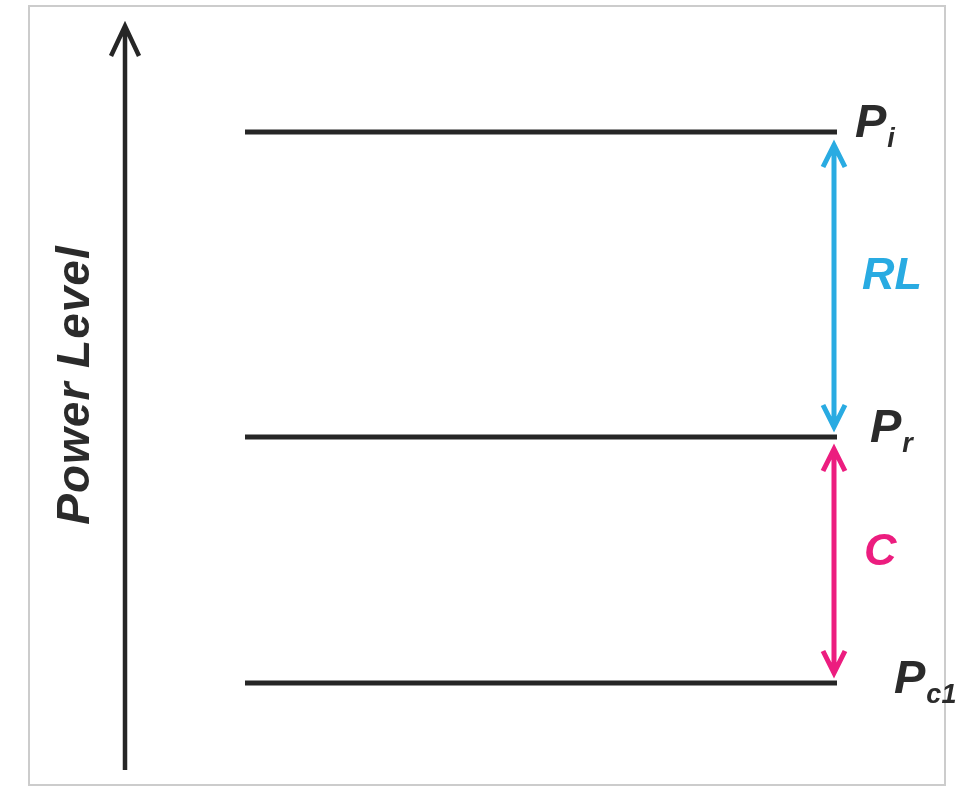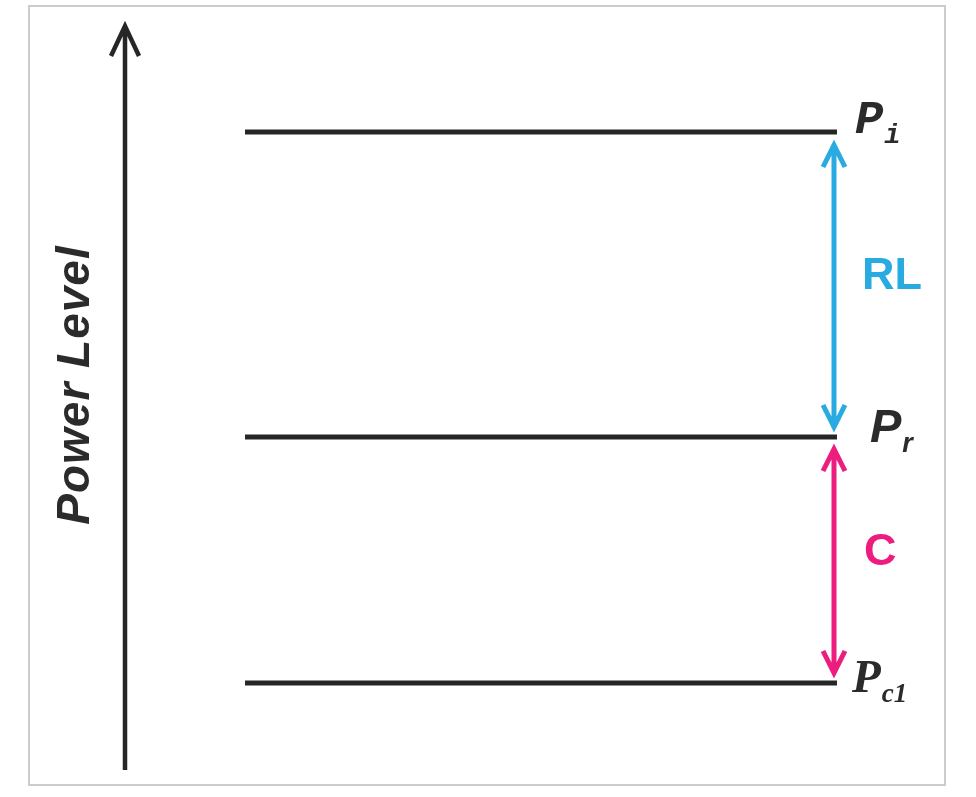--- a/index.html
+++ b/index.html
@@ -75,28 +75,29 @@
     font-size: 27px;
     font-weight: bold;
     font-style: italic;
     vertical-align: -10px;
     margin-left: 1px;
   }
   .span-label {
     position: absolute;
     font-size: 45px;
     font-weight: bold;
+    font-style: italic;
     white-space: nowrap;
     line-height: 1;
   }
   .span-label.rl { color: #29ABE2; }
   .span-label.c  { color: #EC1D7F; }
-  .lbl-pi  { left: 855px; top: 97px; font-family: Liberation Mono, monospace; }
+  .lbl-pi  { left: 855px; top: 97px; }
   .lbl-pr  { left: 870px; top: 402px; }
-  .lbl-pc1 { left: 852px; top: 653px; font-family: Liberation Serif, serif; }
+  .lbl-pc1 { left: 894px; top: 653px; }
   .lbl-rl  { left: 862px; top: 251px; }
   .lbl-c   { left: 864px; top: 527px; }
 </style>
 </head>
 <body>
 
 <div class="canvas">
 
   <div class="frame"></div>
 

